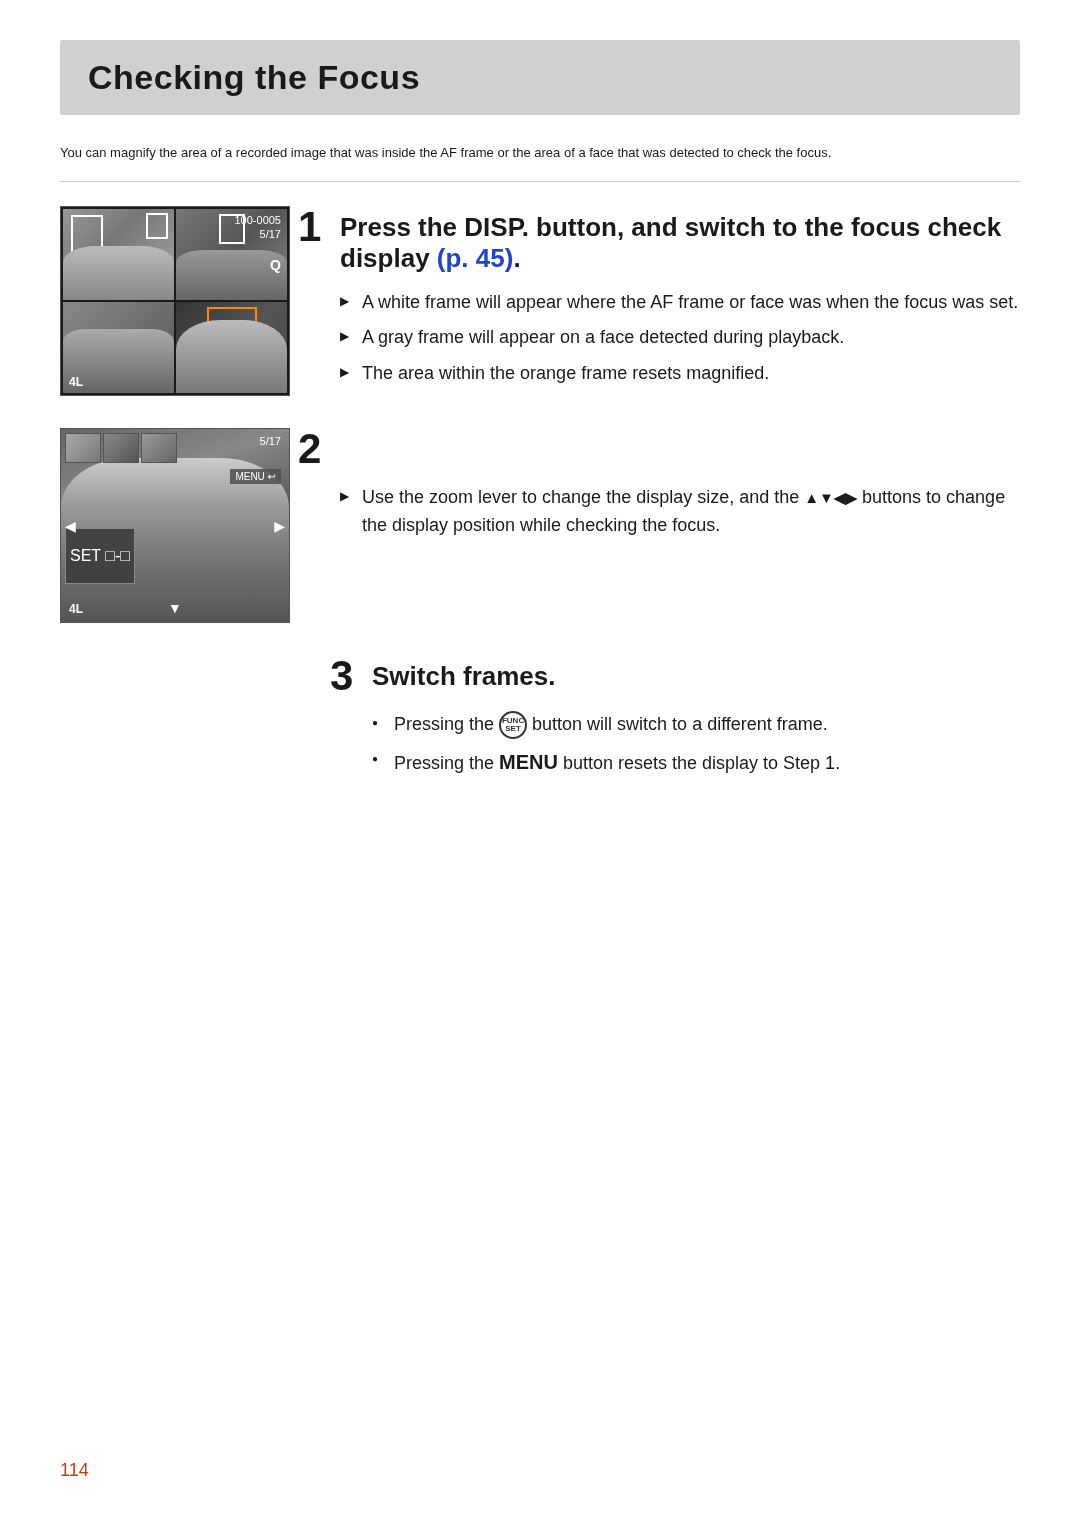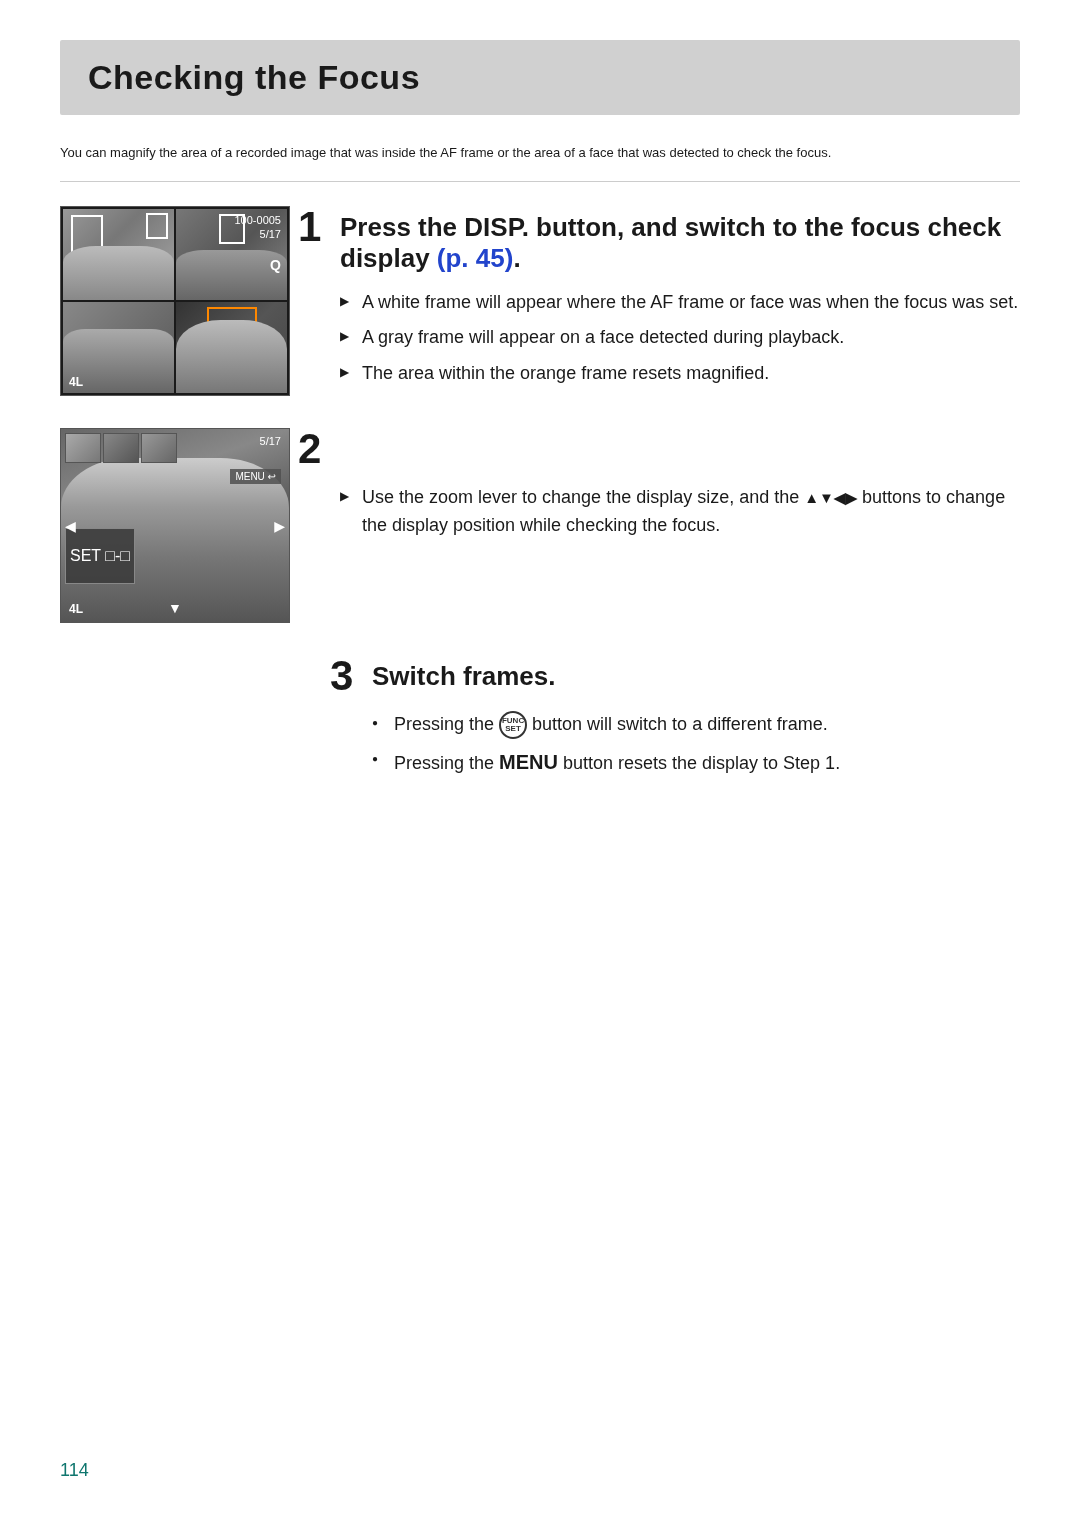--- a/index.html
+++ b/index.html
@@ -349,21 +349,21 @@
       font-weight: bold;
     }
 
     
     .page-number {
       position: absolute;
       bottom: 40px;
       left: 60px;
       font-size: 18px;
       font-weight: normal;
-      color: #0f766e;
+      color: #c2410c;
     }
   </style>
 </head>
 <body>
 
 <div class="page-container">
 
   <div class="title-section">
     <h1>Checking the Focus</h1>
   </div>

